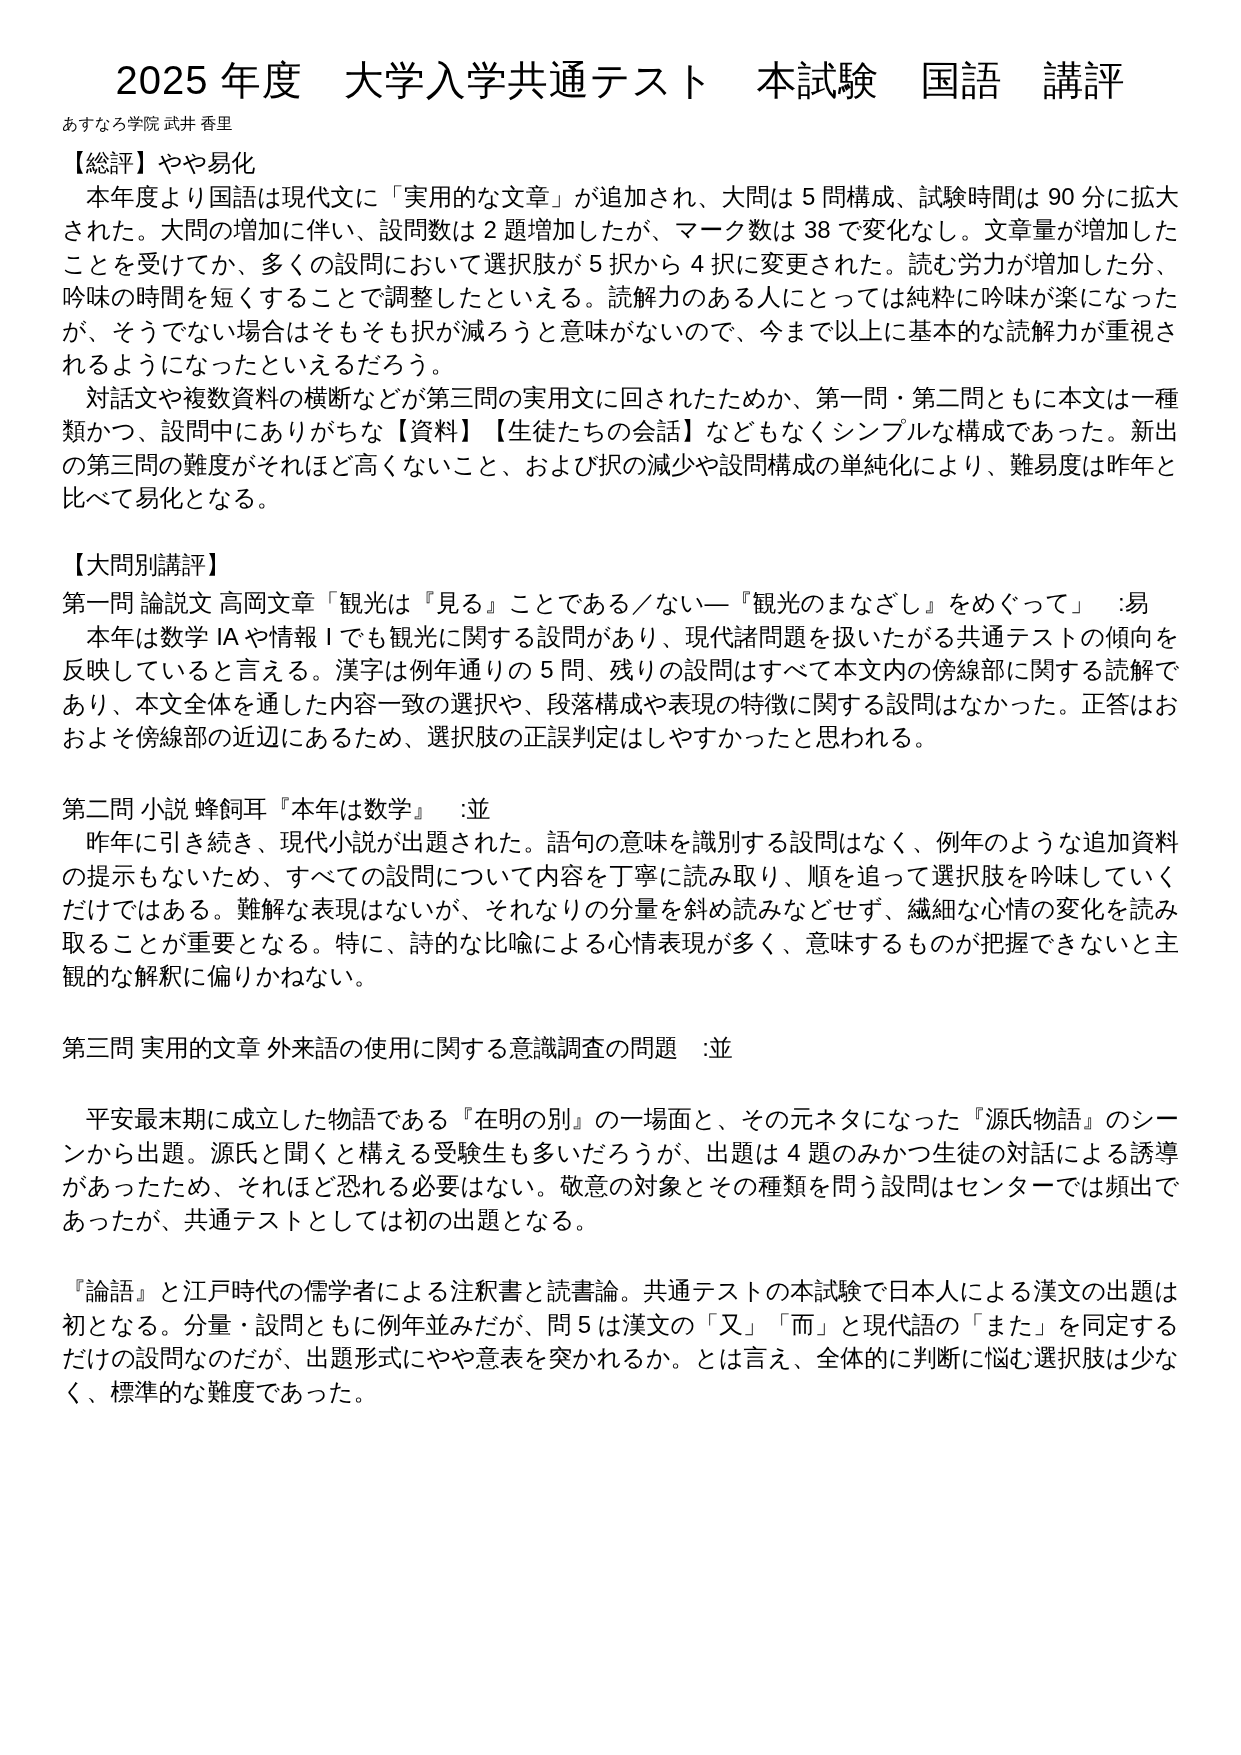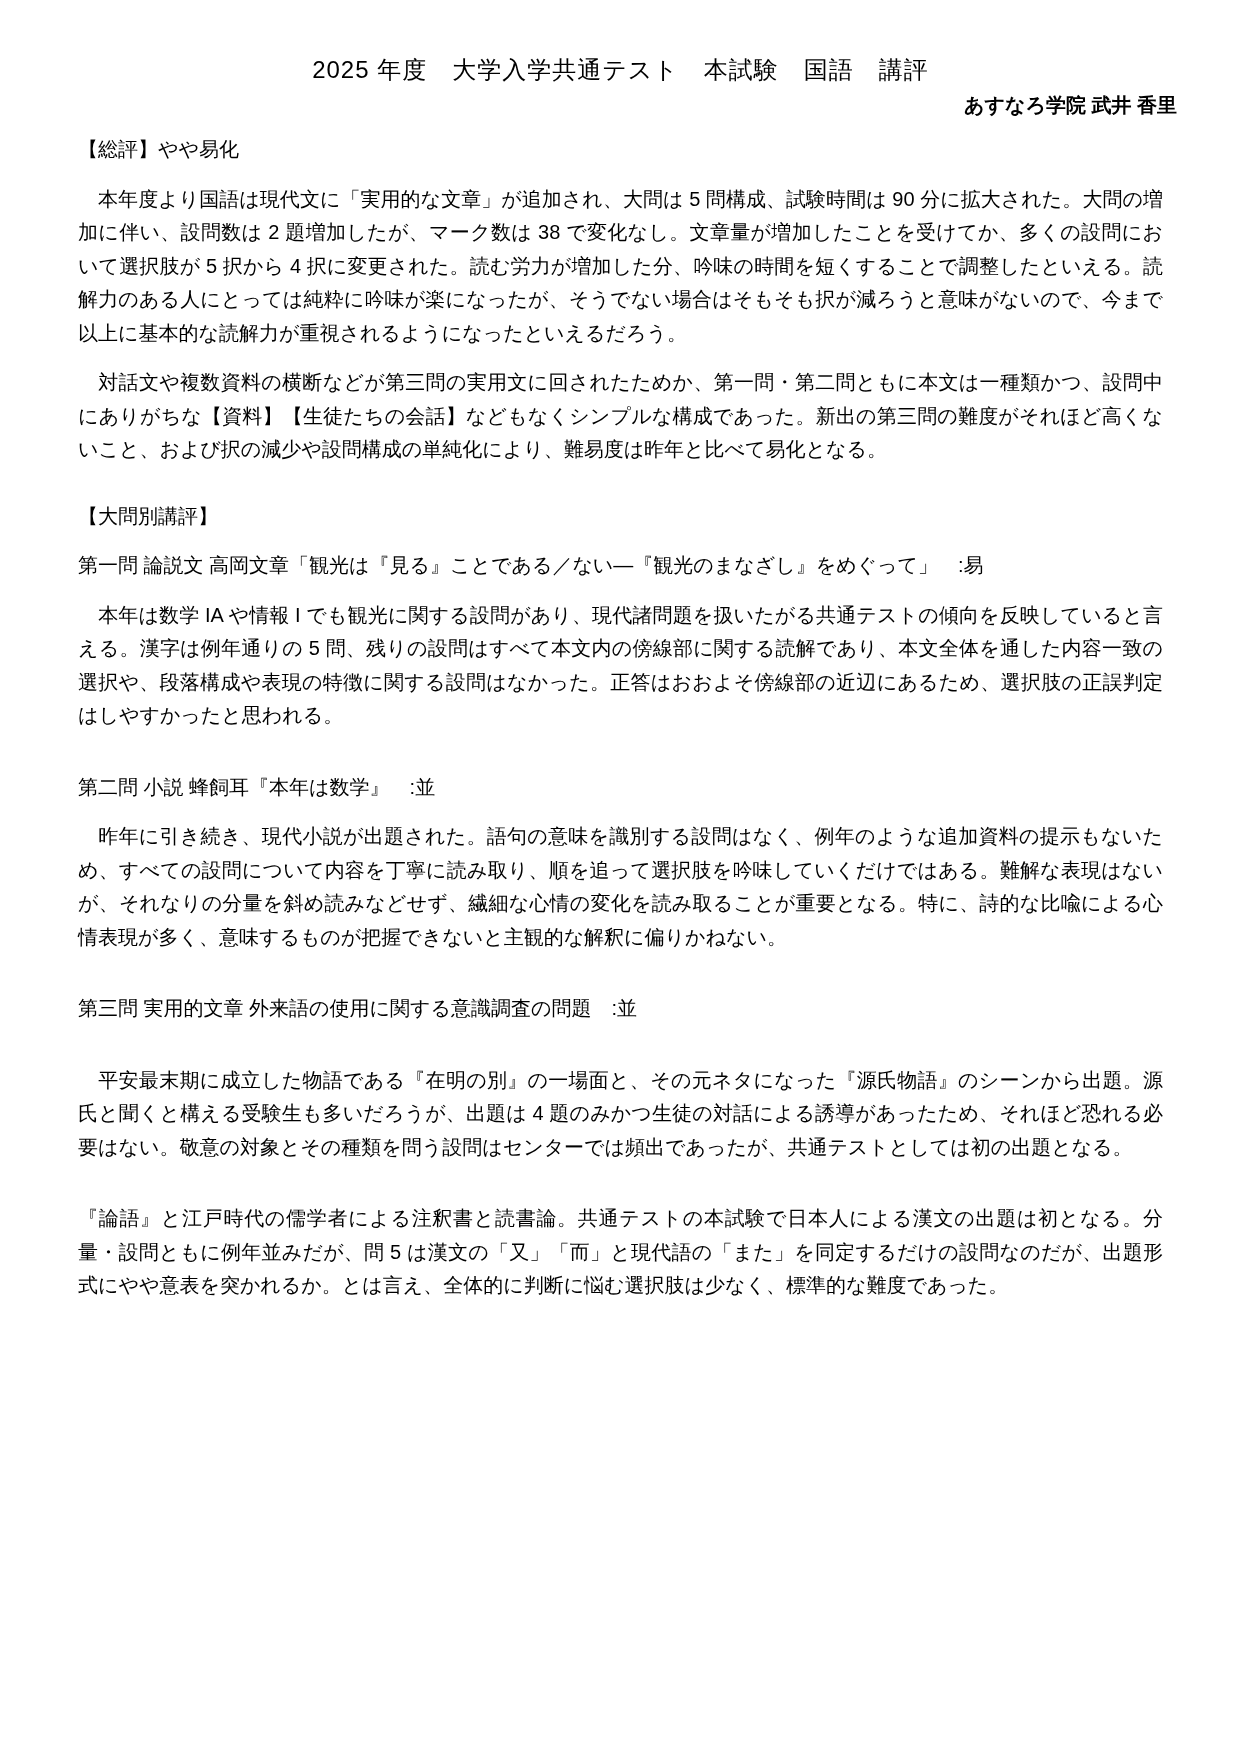--- a/index.html
+++ b/index.html
@@ -15,40 +15,38 @@
     color: #000000;
     overflow: hidden;
   }
   .page {
     box-sizing: border-box;
     width: 1241px;
     height: 1755px;
     padding: 54px 62px 0 62px;
   }
   .doc-title {
-    font-size: 24px;
+    font-size: 40px;
     font-weight: normal;
     text-align: center;
     letter-spacing: 1px;
     line-height: 1.3;
     margin: 0;
     white-space: nowrap;
   }
   .author-line {
-    text-align: right;
-    font-size: 20px;
+    font-size: 16px;
     line-height: 1.2;
     margin: 8px 2px 13px 0;
-    font-weight: bold;
   }
   .para, .heading-line {
-    font-size: 20px;
+    font-size: 24px;
     line-height: 33.5px;
     text-align: justify;
-    margin: 16px;
+    margin: 0;
     word-break: break-all;
   }
   .heading-line {
     text-align: left;
     white-space: nowrap;
   }
   .overall-block { margin-top: 0; }
   .sections-heading { margin-top: 33px; }
   .section-block { margin-top: 38px; }
 </style>

